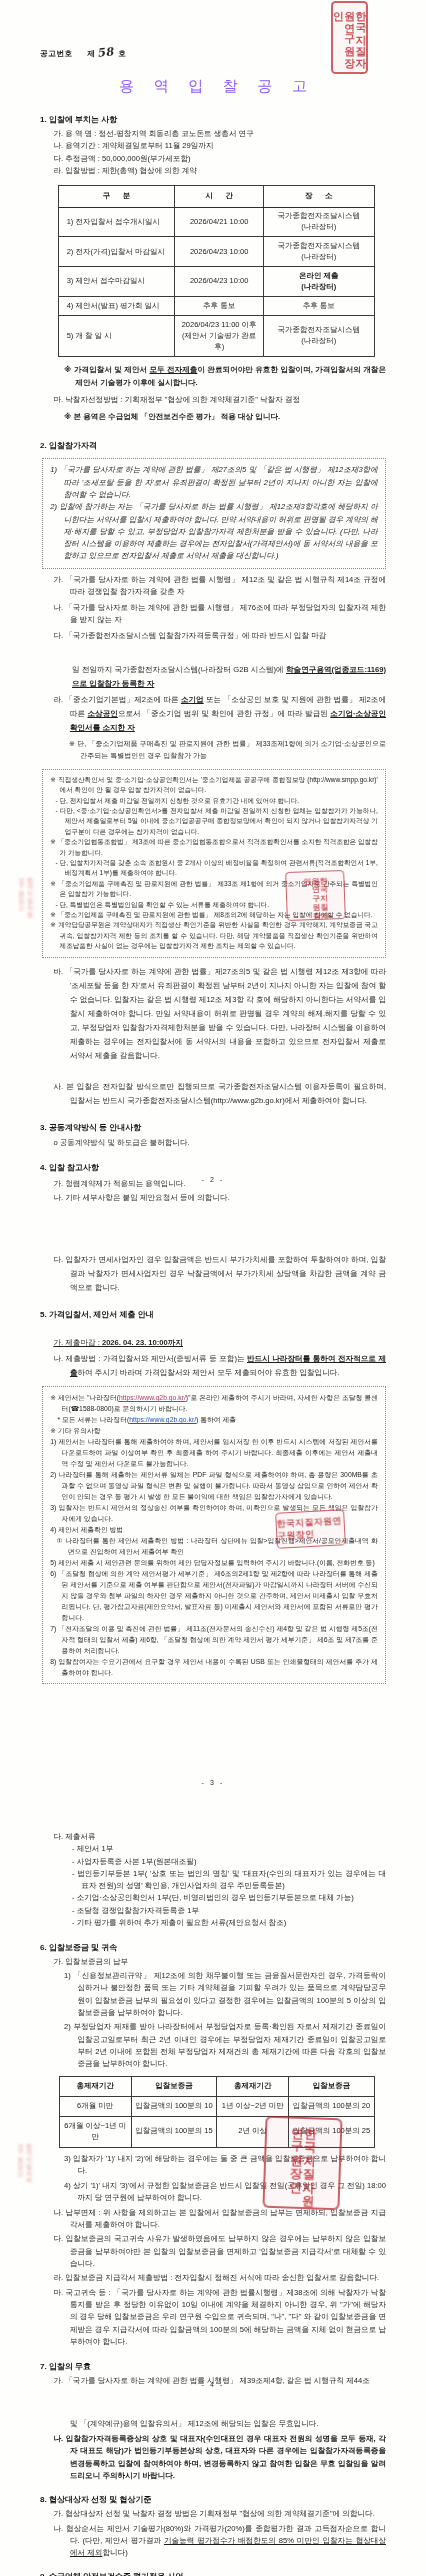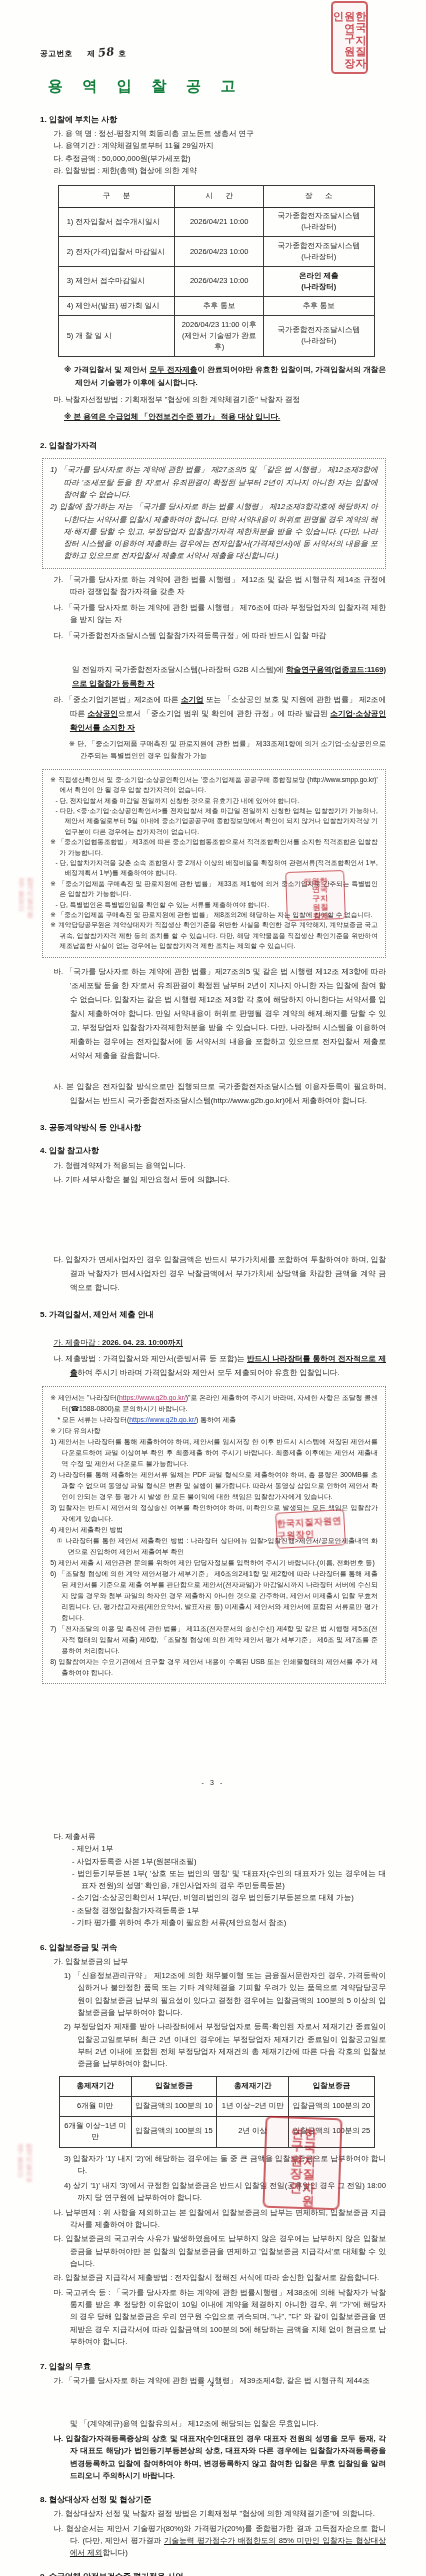--- a/index.html
+++ b/index.html
@@ -6,43 +6,43 @@
   .doc{position:relative;width:426px;height:3617px;background:#fefefdff;
        font-family:"Liberation Sans","DejaVu Sans",sans-serif;color:#1e1e1e;overflow:hidden;}
   .pg{position:absolute;left:0;width:426px;height:603px;box-sizing:border-box;
       padding-left:40px;padding-right:40px;}
   #p1{top:0}#p2{top:603px}#p3{top:1206px}#p4{top:1808px}#p5{top:2411px}
 
   .notice-line{margin-top:45px;font-size:7.7px;font-weight:600;letter-spacing:0.5px;color:#222;}
   .notice-line .gap{display:inline-block;width:14.4px;}
   .hand{display:inline-block;font-family:"DejaVu Serif","Liberation Serif",serif;font-style:italic;
         font-size:11.3px;transform:rotate(-6deg);margin:0 3.1px;color:#2a2a2a;}
-  .title{margin:17.5px 0 0;font-size:15px;font-weight:700;
-         letter-spacing:7.7px;text-indent:7.7px;color:#15803d;}
+  .title{margin:17.5px 0 0;text-align:center;font-size:15px;font-weight:400;
+         letter-spacing:7.7px;text-indent:7.7px;color:#8b5cf6;}
   .sec{margin:0;font-size:8px;font-weight:800;color:#141414;}
   .b{margin:0;font-size:7.6px;line-height:1.85;text-align:justify;color:#1e1e1e;}
   .tight{line-height:1.62;}
   .i1{margin-left:13.4px;}
   .i2{margin-left:24px;}
   .i3{margin-left:32px;}
   .h32{padding-left:16.5px;text-indent:-16.5px;}
   .h26{padding-left:13.4px;text-indent:-13.4px;}
   .h22{padding-left:11.3px;text-indent:-11.3px;}
   .h18{padding-left:9.3px;text-indent:-9.3px;}
   .bold{font-weight:800;}
   .bu{font-weight:800;text-decoration:underline;}
   .u{text-decoration:underline;}
   .url-r{color:#b3366b;text-decoration:underline;}
   .url-b{color:#2b50bb;text-decoration:underline;}
 
   table.t{border-collapse:collapse;table-layout:fixed;}
   table.t td,table.t th{border:0.5px solid #3a3a3a;font-size:7.5px;line-height:1.45;
       text-align:center;vertical-align:middle;padding:3.6px 3.1px;color:#1c1c1c;}
   table.t1{margin:8.2px 0 0 17.5px;width:317px;border:1px solid #2e2e2e;}
-  table.t1 th{font-weight:400;white-space:pre;border-bottom:1.5px double #2e2e2e;padding:4.6px 2.1px;}
+  table.t1 th{font-weight:700;white-space:pre;border-bottom:1.5px double #2e2e2e;padding:4.6px 2.1px;}
   table.t1 td.tl{text-align:left;padding-left:8.2px;}
   .pre{white-space:pre-line;}
   table.t2{margin:5.2px 0 0 18.5px;width:316px;border:1px solid #2e2e2e;}
   table.t2 th{font-weight:700;padding:4.1px 2.1px;}
   table.t2 td{padding:4.1px 2.1px;}
 
   .dbox{border:1px dotted #8a8a8a;padding:5.2px 7.2px;margin-left:2.1px;}
 
   .stamp{position:absolute;border:2.1px solid rgba(187,33,41,.70);border-radius:4.6px;
          color:rgba(187,33,41,.78);overflow:hidden;display:flex;align-items:center;
@@ -117,21 +117,21 @@
           <td class="pre">2026/04/23 11:00 이후
 (제안서 기술평가 완료 후)</td>
           <td class="pre">국가종합전자조달시스템
 (나라장터)</td>
         </tr>
       </tbody>
     </table>
 
     <p class="b bold i2 h22" style="margin-top:6.7px;line-height:1.7;"><span>※ 가격입찰서 및 제안서 </span><span class="u">모두 전자제출</span><span>이 완료되어야만 유효한 입찰이며, 가격입찰서의 개찰은 제안서 기술평가 이후에 실시합니다.</span></p>
     <p class="b tight i1 h32" style="margin-top:4.6px;">마. 낙찰자선정방법 : 기획재정부 "협상에 의한 계약체결기준" 낙찰자 결정</p>
-    <p class="b tight bold i2 h22" style="margin-top:4.1px;text-decoration:underline;">※ 본 용역은 수급업체 「안전보건수준 평가」 적용 대상 입니다.</p>
+    <p class="b tight bold i2 h22" style="margin-top:4.1px;">※ 본 용역은 수급업체 「안전보건수준 평가」 적용 대상 입니다.</p>
 
     <h2 class="sec" style="margin-top:16.5px;">2. 입찰참가자격</h2>
     <div class="dbox" style="margin-top:7.7px;font-style:italic;">
       <p class="b tight h26">1) 「국가를 당사자로 하는 계약에 관한 법률」 제27조의5 및 「같은 법 시행령」 제12조제3항에 따라 '조세포탈 등을 한 자'로서 유죄판결이 확정된 날부터 2년이 지나지 아니한 자는 입찰에 참여할 수 없습니다.</p>
       <p class="b tight h26">2) 입찰에 참가하는 자는 「국가를 당사자로 하는 법률 시행령」 제12조제3항각호에 해당하지 아니한다는 서약서를 입찰시 제출하여야 합니다. 만약 서약내용이 허위로 판명될 경우 계약의 해제·해지를 당할 수 있고, 부정당업자 입찰참가자격 제한처분을 받을 수 있습니다. (다만, 나라장터 시스템을 이용하여 제출하는 경우에는 전자입찰서(가격제안서)에 동 서약서의 내용을 포함하고 있으므로 전자입찰서 제출로 서약서 제출을 대신합니다.)</p>
     </div>
     <p class="b tight i1 h32" style="margin-top:5.2px;">가. 「국가를 당사자로 하는 계약에 관한 법률 시행령」 제12조 및 같은 법 시행규칙 제14조 규정에 따라 경쟁입찰 참가자격을 갖춘 자</p>
     <p class="b tight i1 h32" style="margin-top:3.1px;">나. 「국가를 당사자로 하는 계약에 관한 법률 시행령」 제76조에 따라 부정당업자의 입찰자격 제한을 받지 않는 자</p>
     <p class="b tight i1 h32" style="margin-top:3.1px;">다. 「국가종합전자조달시스템 입찰참가자격등록규정」에 따라 반드시 입찰 마감</p>
   </section>
@@ -150,20 +150,21 @@
       <p class="b h18" style="font-size:6.6px;line-height:1.58;">※ 「중소기업제품 구매촉진 및 판로지원에 관한 법률」 제33조 제1항에 의거 중소기업자로 간주되는 특별법인은 입찰참가 가능합니다.</p>
       <p class="b h18" style="font-size:6.6px;line-height:1.58;margin-left:5.2px;">- 단, 특별법인은 특별법인임을 확인할 수 있는 서류를 제출하여야 합니다.</p>
       <p class="b h18" style="font-size:6.6px;line-height:1.58;">※ 「중소기업제품 구매촉진 및 판로지원에 관한 법률」 제8조의2에 해당하는 자는 입찰에 참여할 수 없습니다.</p>
       <p class="b h18" style="font-size:6.6px;line-height:1.58;">※ 계약담당공무원은 계약상대자가 직접생산 확인기준을 위반한 사실을 확인한 경우 계약해지, 계약보증금 국고 귀속, 입찰참가자격 제한 등의 조치를 할 수 있습니다. 다만, 해당 계약물품을 직접생산 확인기준을 위반하여 제조납품한 사실이 없는 경우에는 입찰참가자격 제한 조치는 제외할 수 있습니다.</p>
     </div>
 
     <p class="b i1 h32" style="margin-top:7.2px;">바. 「국가를 당사자로 하는 계약에 관한 법률」제27조의5 및 같은 법 시행령 제12조 제3항에 따라 '조세포탈 등을 한 자'로서 유죄판결이 확정된 날부터 2년이 지나지 아니한 자는 입찰에 참여 할 수 없습니다. 입찰자는 같은 법 시행령 제12조 제3항 각 호에 해당하지 아니한다는 서약서를 입찰시 제출하여야 합니다. 만일 서약내용이 허위로 판명될 경우 계약의 해제.해지를 당할 수 있고, 부정당업자 입찰참가자격제한처분을 받을 수 있습니다. 다만, 나라장터 시스템을 이용하여 제출하는 경우에는 전자입찰서에 동 서약서의 내용을 포함하고 있으므로 전자입찰서 제출로 서약서 제출을 갈음합니다.</p>
     <p class="b i1 h32" style="margin-top:17px;">사. 본 입찰은 전자입찰 방식으로만 집행되므로 국가종합전자조달시스템 이용자등록이 필요하며, 입찰서는 반드시 국가종합전자조달시스템(http://www.g2b.go.kr)에서 제출하여야 합니다.</p>
 
     <h2 class="sec" style="margin-top:13.4px;">3. 공동계약방식 등 안내사항</h2>
+    <p class="b i1" style="margin-top:3.1px;">o 공동계약방식 및 하도급은 불허합니다.</p>
 
     <h2 class="sec" style="margin-top:12.4px;">4. 입찰 참고사항</h2>
     <p class="b i1 h32" style="margin-top:3.1px;">가. 청렴계약제가 적용되는 용역입니다.</p>
     <p class="b i1 h32">나. 기타 세부사항은 붙임 제안요청서 등에 의합니다.</p>
 
     <div class="stamp" style="top:268px;left:286px;width:57px;height:47px;transform:rotate(-2deg);border-width:1.5px;">
       <span class="vtext" style="font-size:7.7px;">한국지질자원연구원장인</span>
     </div>
     <div class="smudge" style="top:269px;left:18.5px;width:15.5px;height:46px;">한국지질자원연구원장인</div>
     <div class="pfoot">- 2 -</div>

